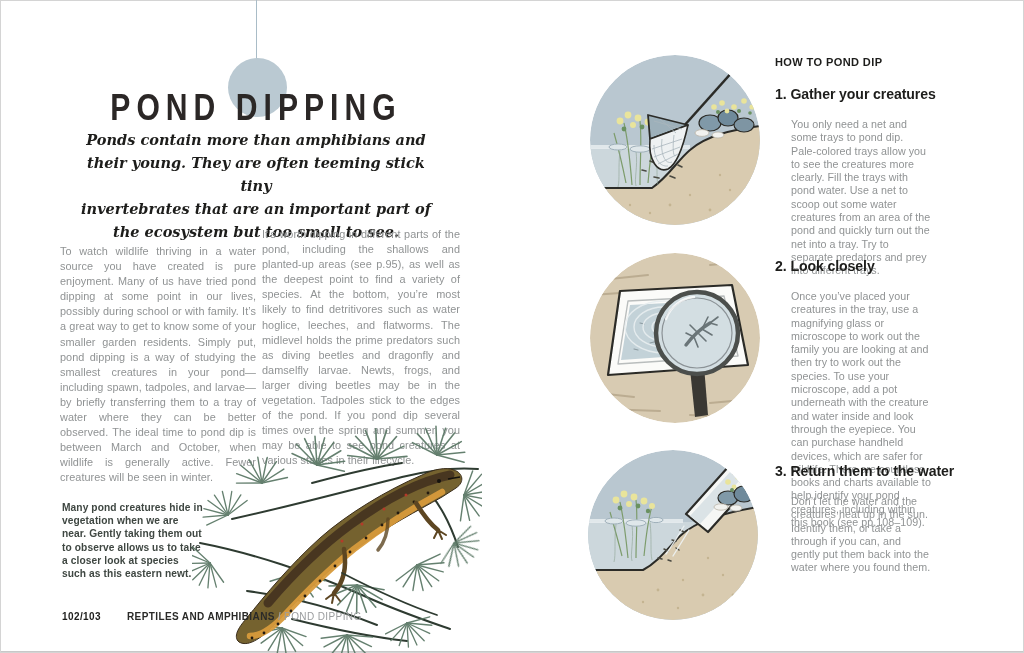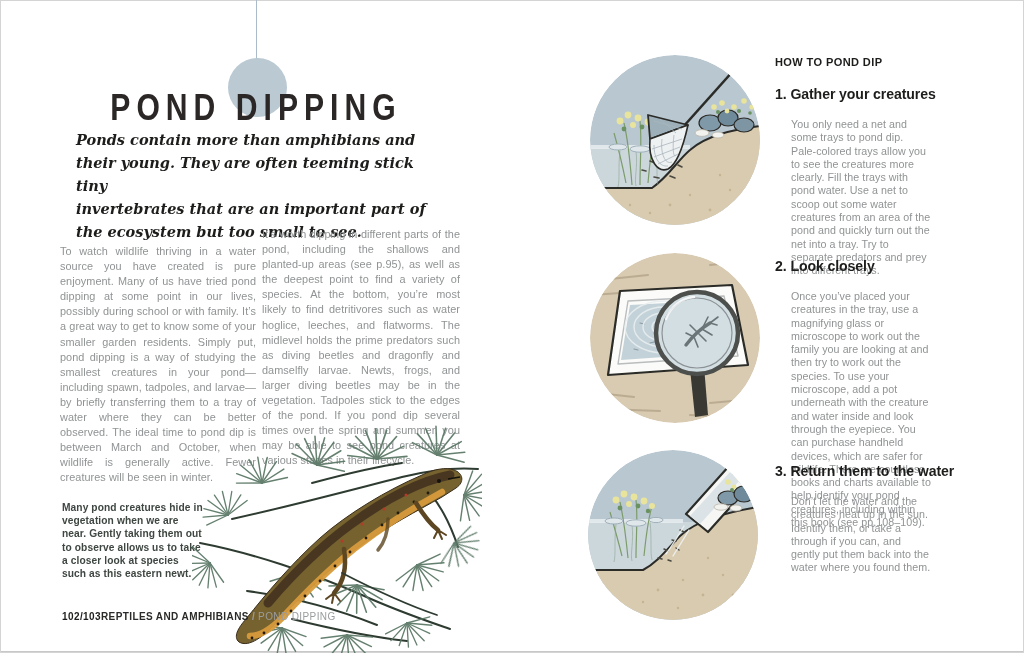--- a/index.html
+++ b/index.html
@@ -12,36 +12,36 @@
 
   
   .hang-line{left:256px;top:0;width:1px;height:59px;background:#a9bcc7;}
   .title-circle{left:228px;top:58px;width:59px;height:59px;border-radius:50%;background:#bac9d2;}
   .page-title{
     left:0;top:66px;width:512px;text-align:center;color:#2b2726;
     font-size:35px;font-weight:700;letter-spacing:7px;line-height:36px;
     transform:scale(0.86,1.06);transform-origin:50% 50%;white-space:nowrap;
   }
   .intro{
-    left:76px;top:128px;width:360px;color:#1d1d1b;
+    left:76px;top:128px;width:360px;text-align:center;color:#1d1d1b;
     font-family:"DejaVu Serif","Liberation Serif",serif;
     font-style:italic;font-weight:700;font-size:14.5px;line-height:23px;
   }
   .bodycol{
     color:#909394;font-size:10.9px;line-height:15.1px;text-align:justify;
     letter-spacing:0.05px;
   }
   .col1{left:60px;top:244px;width:196px;}
   .col2{left:262px;top:227px;width:198px;}
   .caption{
     left:62px;top:501px;width:142px;color:#3f4742;font-weight:700;
     font-size:10.2px;line-height:13.2px;letter-spacing:0.1px;
   }
   .footer{left:62px;top:611px;font-size:10px;letter-spacing:0.4px;white-space:nowrap;}
-  .footer .pg{font-weight:700;color:#1d1d1b;margin-right:0;}
+  .footer .pg{font-weight:700;color:#1d1d1b;margin-right:26px;}
   .footer .sec{font-weight:700;color:#2a2a28;}
   .footer .sep{color:#9a9c9e;font-weight:700;margin:0 3px;}
   .footer .chap{color:#9a9c9e;font-weight:400;}
 
   
   .howto{
     left:775px;top:56px;width:200px;color:#1d1d1b;font-weight:700;
     font-size:11.5px;letter-spacing:0.4px;transform:scaleX(0.96);transform-origin:left top;
     white-space:nowrap;
   }

